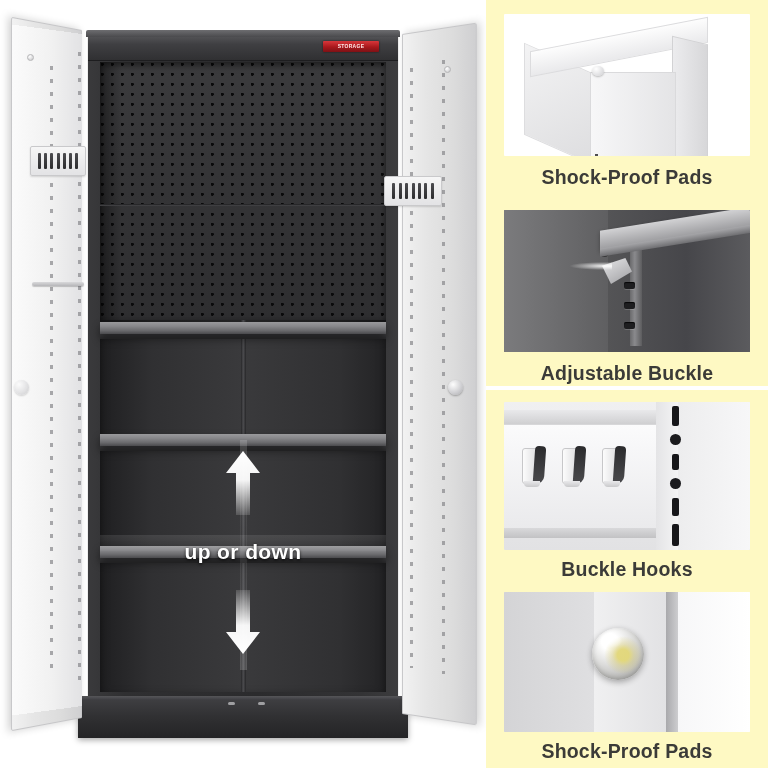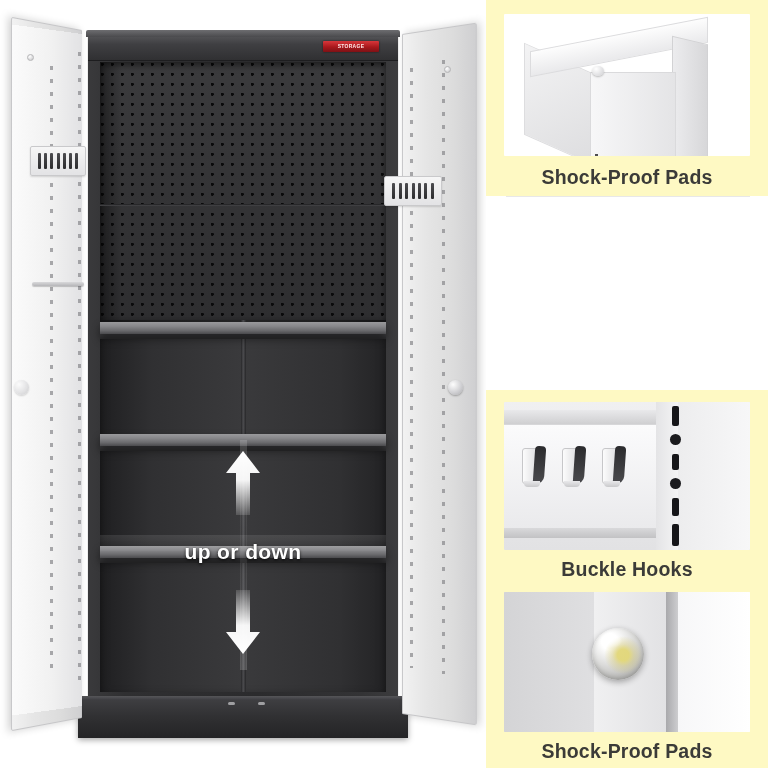--- a/index.html
+++ b/index.html
@@ -673,20 +673,36 @@
         <div class="box-top"></div>
         <div class="box-side"></div>
         <div class="box-front"></div>
         <div class="pad"></div>
         <div class="slit"></div>
       </div>
       <div class="caption" style="top:166px;">Shock-Proof Pads</div>
     </div>
     <div class="sep" style="top:196px;"></div>
 
+    <div class="feature" style="top:196px; height:190px;">
+      <div class="photo ph2" style="top:14px; height:142px;">
+        <div class="wall-left"></div>
+        <div class="wall-back"></div>
+        <div class="post"></div>
+        <div class="slot" style="top:72px;"></div>
+        <div class="slot" style="top:92px;"></div>
+        <div class="slot" style="top:112px;"></div>
+        <div class="hole"></div>
+        <div class="shelf-beam"></div>
+        <div class="shelf-edge"></div>
+        <div class="buckle"></div>
+        <div class="glint"></div>
+      </div>
+      <div class="caption" style="top:166px;">Adjustable Buckle</div>
+    </div>
     <div class="sep" style="top:390px;"></div>
 
     <div class="feature" style="top:390px; height:190px;">
       <div class="photo ph3" style="top:12px; height:148px;">
         <div class="far"></div>
         <div class="panel"></div>
         <div class="rail-top"></div>
         <div class="rail-bot"></div>
         <div class="hook" style="left:18px;">
           <div class="body"></div>

